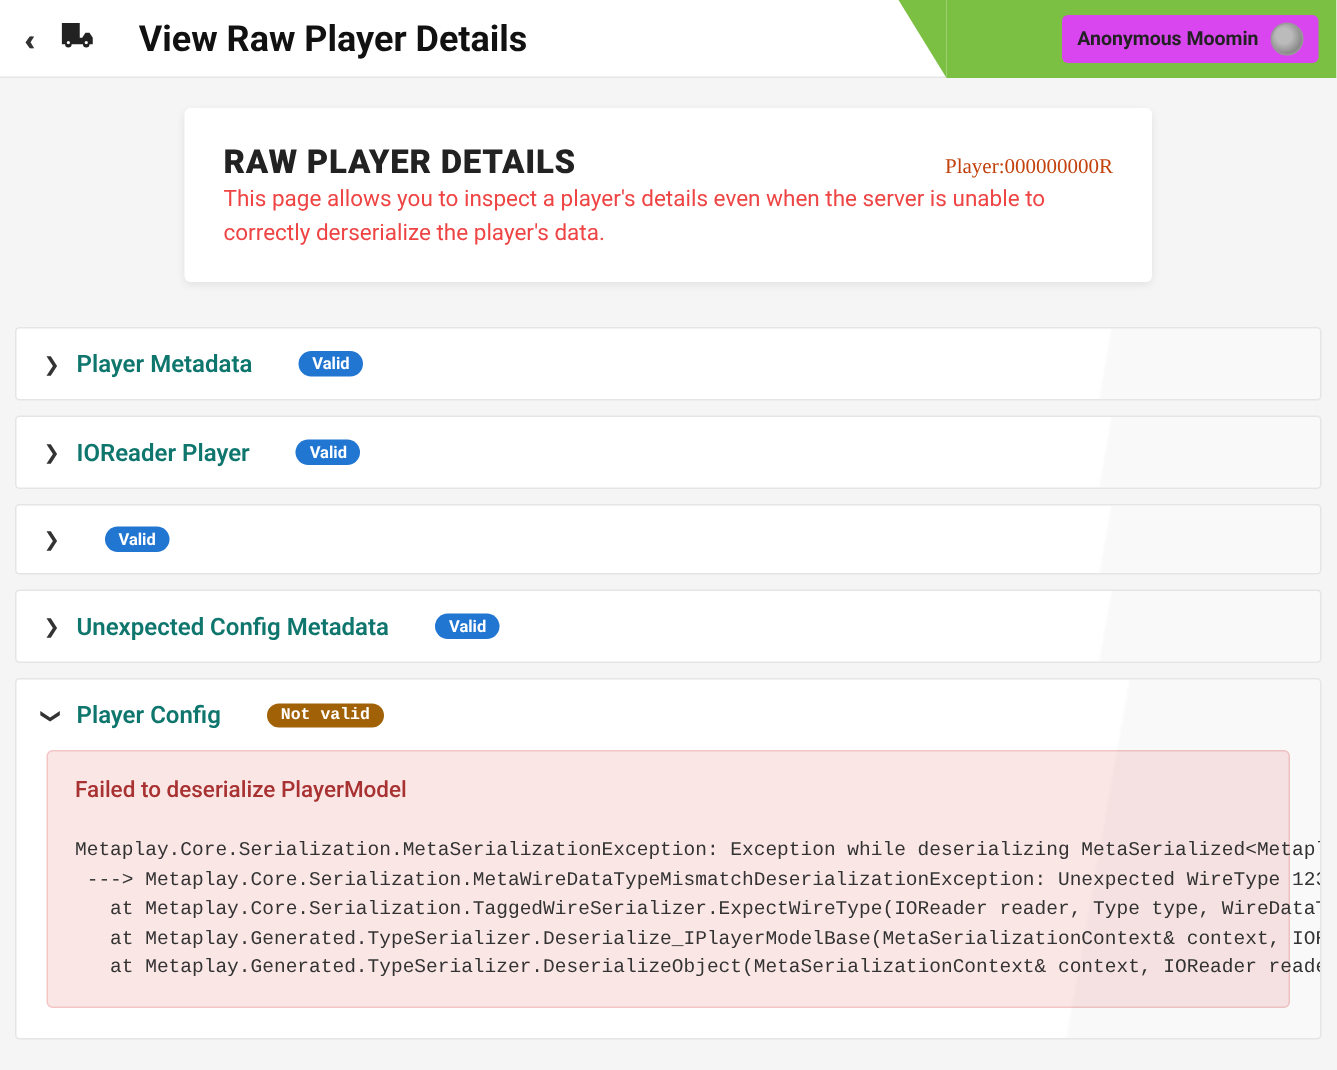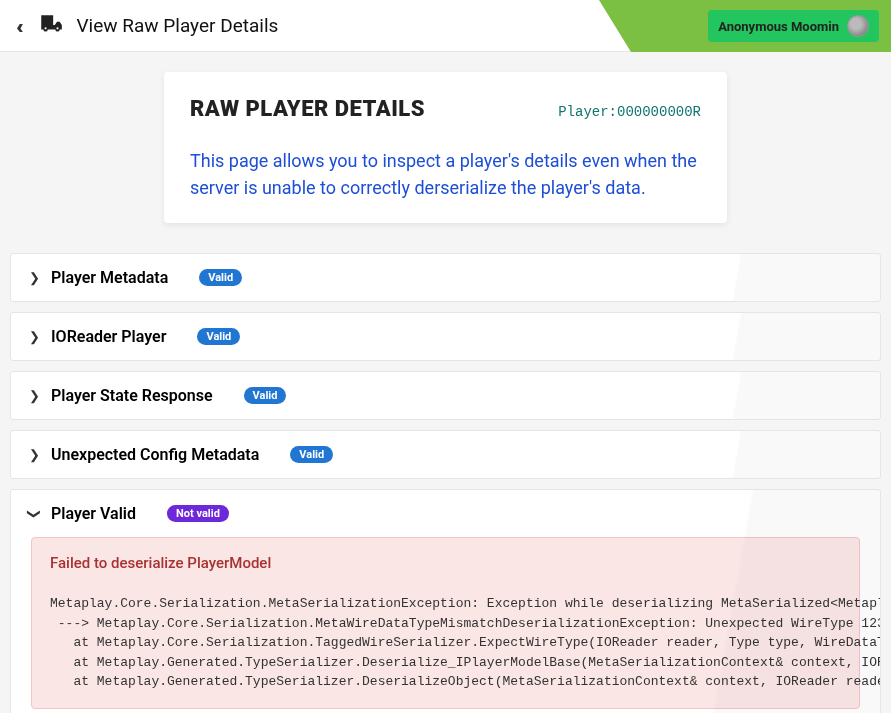--- a/index.html
+++ b/index.html
@@ -39,76 +39,76 @@
     .back-chevrons {
       font-size: 20px;
       color: #333;
       cursor: pointer;
       margin-right: 20px;
       font-weight: bold;
       letter-spacing: -5px;
     }
     .truck-icon svg { width: 26px; height: 26px; fill: #222; }
     .topbar-title {
-      font-size: 19px;
-      font-weight: 400;
-      margin-left: 12px;
+      font-size: 24px;
+      font-weight: 700;
+      margin-left: 28px;
       color: #111;
     }
     .user-chip {
       position: absolute;
       right: 12px;
       top: 10px;
-      background: #22c55e;
+      background: #d946ef;
       border-radius: 4px;
       padding: 5px 10px;
       display: flex;
       align-items: center;
       gap: 8px;
       font-size: 13px;
       font-weight: 700;
       z-index: 2;
     }
     .avatar {
       width: 22px;
       height: 22px;
       border-radius: 50%;
       background: radial-gradient(circle at 40% 40%, #bbb 30%, #666 100%);
       border: 1px solid #999;
     }
     .card {
       background: #fff;
       border-radius: 4px;
       box-shadow: 0 2px 6px rgba(0,0,0,0.08);
-      width: 563px;
+      width: 645px;
       margin: 20px auto 30px;
       padding: 24px 26px 22px;
     }
     .card-header-row {
       display: flex;
       justify-content: space-between;
       align-items: baseline;
     }
     .card-title {
       font-size: 22px;
       font-weight: 900;
       letter-spacing: 0.5px;
       color: #222;
     }
     .player-id {
-      font-family: Liberation Mono, monospace;
+      font-family: Liberation Serif, serif;
       font-size: 14px;
-      color: #0f766e;
+      color: #c2410c;
       margin-left: 12px;
     }
     .card-desc {
-      margin-top: 26px;
-      font-size: 18px;
+      margin-top: 0;
+      font-size: 15px;
       line-height: 1.5;
-      color: #1d4ed8;
+      color: #ef4444;
     }
     .card-note {
       margin-top: 18px;
       font-size: 12.5px;
       color: #888;
     }
     .panels {
       padding: 0 10px;
     }
     .panel {
@@ -138,33 +138,33 @@
     }
     .chev {
       font-size: 13px;
       color: #333;
       width: 10px;
       display: inline-block;
     }
     .panel-title {
       font-size: 16px;
       font-weight: 600;
-      color: #000000;
+      color: #0f766e;
     }
     .badge {
       display: inline-block;
       font-size: 11px;
       font-weight: 700;
       color: #fff;
       padding: 2px 9px;
       border-radius: 10px;
       margin-left: 19px;
     }
     .badge-valid { background: #2176d2; }
-    .badge-invalid { background: #6d28d9; }
+    .badge-invalid { background: #a16207; font-family: Liberation Mono, monospace; }
     .panel-body {
       padding: 0 20px 20px;
     }
     .error-box {
       background: #fbe6e6;
       border: 1px solid #f3c5c5;
       border-radius: 4px;
       padding: 16px 18px;
     }
     .error-title {
@@ -221,37 +221,36 @@
     <div class="panel-header">
       <span class="chev">❯</span>
       <span class="panel-title">IOReader Player</span>
       <span class="badge badge-valid">Valid</span>
     </div>
   </div>
 
   <div class="panel">
     <div class="panel-header">
       <span class="chev">❯</span>
-      <span class="panel-title">Player State Response</span>
       <span class="badge badge-valid">Valid</span>
     </div>
   </div>
 
   <div class="panel">
     <div class="panel-header">
       <span class="chev">❯</span>
       <span class="panel-title">Unexpected Config Metadata</span>
       <span class="badge badge-valid">Valid</span>
     </div>
   </div>
 
   <div class="panel">
     <div class="panel-header">
       <span class="chev" style="transform:rotate(90deg)">❯</span>
-      <span class="panel-title">Player Valid</span>
+      <span class="panel-title">Player Config</span>
       <span class="badge badge-invalid">Not valid</span>
     </div>
     <div class="panel-body">
       <div class="error-box">
         <div class="error-title">Failed to deserialize PlayerModel</div>
         <div class="stack">Metaplay.Core.Serialization.MetaSerializationException: Exception while deserializing MetaSerialized&lt;Metaplay.C
  ---&gt; Metaplay.Core.Serialization.MetaWireDataTypeMismatchDeserializationException: Unexpected WireType 123 whe
    at Metaplay.Core.Serialization.TaggedWireSerializer.ExpectWireType(IOReader reader, Type type, WireDataType
    at Metaplay.Generated.TypeSerializer.Deserialize_IPlayerModelBase(MetaSerializationContext&amp; context, IOReade
    at Metaplay.Generated.TypeSerializer.DeserializeObject(MetaSerializationContext&amp; context, IOReader reader, T</div>

